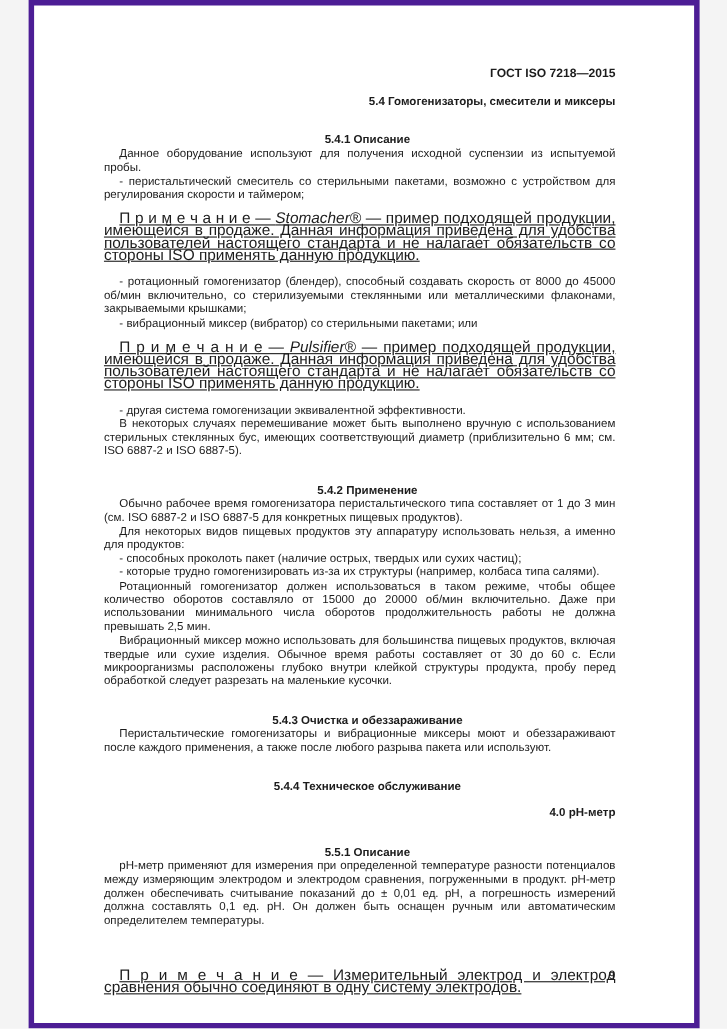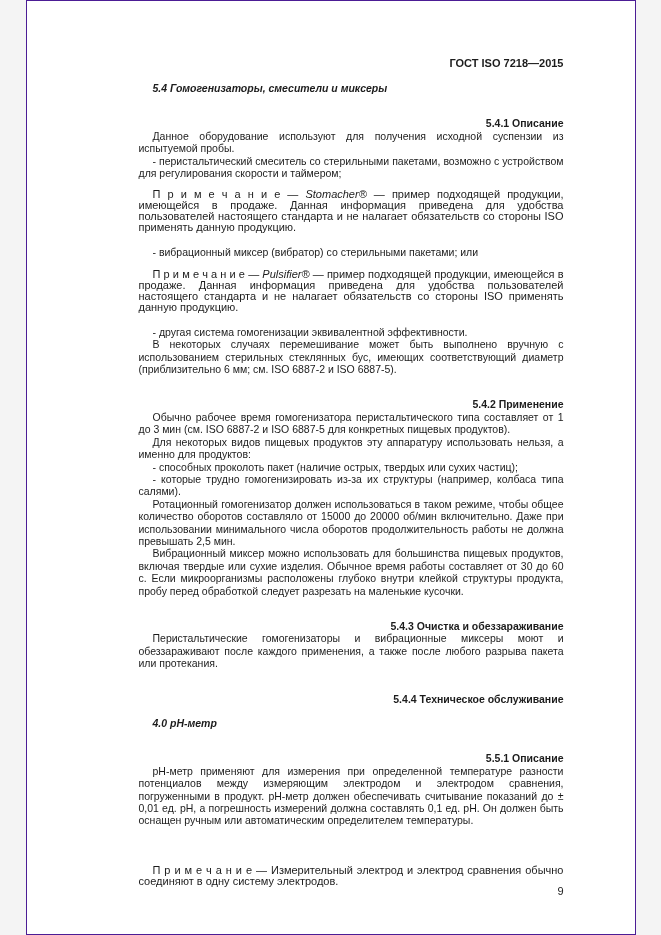--- a/index.html
+++ b/index.html
@@ -7,23 +7,23 @@
     padding: 0;
     background: #f4f4f4;
     font-family: "Liberation Sans", sans-serif;
   }
   .page {
     position: relative;
     width: 610px;
     height: 935px;
     margin: 0 auto;
     background: #ffffff;
-    border: 1px solid #4c1d95;
+    border: 5px solid #4c1d95;
     box-sizing: border-box;
-    padding: 56px 71px 0 112px;
+    padding: 56px 71px 0 64px;
     color: #1c1c1c;
   }
   .doc-header {
     text-align: right;
     font-weight: bold;
     font-size: 11px;
     line-height: 13px;
     margin-bottom: 6px;
   }
   .content {
@@ -31,33 +31,33 @@
   }
   .blk {
     font-size: 10.5px;
     line-height: 12.4px;
     text-align: justify;
     text-indent: 14px;
     margin: 0;
   }
   .blk.h1 {
     font-weight: bold;
-    text-align: left;
+    text-align: right;
     margin: 12px 0 12px 0;
-    font-style: italic;
   }
   .blk.h2 {
     font-weight: bold;
-    text-align: right;
+    text-align: center;
     margin-top: 23px;
   }
   .blk.note {
-    font-size: 11px;
+    font-size: 14px;
     line-height: 11px;
     margin: 10px 0 13px 0;
+    text-decoration: underline;
   }
   .blk.space-before {
     margin-top: 38px;
   }
   .italic {
     font-style: italic;
   }
   .page-number {
     position: absolute;
     right: 71px;
@@ -71,33 +71,34 @@
 
 <div class="page">
   <div class="doc-header">ГОСТ ISO 7218—2015</div>
 
   <div class="content">
       <div class="blk h1">5.4 Гомогенизаторы, смесители и миксеры</div>
       <div class="blk h2">5.4.1 Описание</div>
       <div class="blk p">Данное оборудование используют для получения исходной суспензии из испытуемой пробы.</div>
       <div class="blk p">- перистальтический смеситель со стерильными пакетами, возможно с устройством для регулирования скорости и таймером;</div>
       <div class="blk note"><span>П р и м е ч а н и е  — </span><span class="italic">Stomacher®</span><span> — пример подходящей продукции, имеющейся в продаже. Данная информация приведена для удобства пользователей настоящего стандарта и не налагает обязательств со стороны ISO применять данную продукцию.</span></div>
+      <div class="blk p">- ротационный гомогенизатор (блендер), способный создавать скорость от 8000 до 45000 об/мин включительно, со стерилизуемыми стеклянными или металлическими флаконами, закрываемыми крышками;</div>
       <div class="blk p">- вибрационный миксер (вибратор) со стерильными пакетами; или</div>
       <div class="blk note"><span>П р и м е ч а н и е  — </span><span class="italic">Pulsifier®</span><span> — пример подходящей продукции, имеющейся в продаже. Данная информация приведена для удобства пользователей настоящего стандарта и не налагает обязательств со стороны ISO применять данную продукцию.</span></div>
       <div class="blk p">- другая система гомогенизации эквивалентной эффективности.</div>
       <div class="blk p">В некоторых случаях перемешивание может быть выполнено вручную с использованием стерильных стеклянных бус, имеющих соответствующий диаметр (приблизительно 6 мм; см. ISO 6887-2 и ISO 6887-5).</div>
       <div class="blk h2">5.4.2 Применение</div>
       <div class="blk p">Обычно рабочее время гомогенизатора перистальтического типа составляет от 1 до 3 мин (см. ISO 6887-2 и ISO 6887-5 для конкретных пищевых продуктов).</div>
       <div class="blk p">Для некоторых видов пищевых продуктов эту аппаратуру использовать нельзя, а именно для продуктов:</div>
       <div class="blk p">- способных проколоть пакет (наличие острых, твердых или сухих частиц);</div>
       <div class="blk p">- которые трудно гомогенизировать из-за их структуры (например, колбаса типа салями).</div>
       <div class="blk p">Ротационный гомогенизатор должен использоваться в таком режиме, чтобы общее количество оборотов составляло от 15000 до 20000 об/мин включительно. Даже при использовании минимального числа оборотов продолжительность работы не должна превышать 2,5 мин.</div>
       <div class="blk p">Вибрационный миксер можно использовать для большинства пищевых продуктов, включая твердые или сухие изделия. Обычное время работы составляет от 30 до 60 с. Если микроорганизмы расположены глубоко внутри клейкой структуры продукта, пробу перед обработкой следует разрезать на маленькие кусочки.</div>
       <div class="blk h2">5.4.3 Очистка и обеззараживание</div>
-      <div class="blk p">Перистальтические гомогенизаторы и вибрационные миксеры моют и обеззараживают после каждого применения, а также после любого разрыва пакета или протекания.</div>
+      <div class="blk p">Перистальтические гомогенизаторы и вибрационные миксеры моют и обеззараживают после каждого применения, а также после любого разрыва пакета или используют.</div>
       <div class="blk h2">5.4.4 Техническое обслуживание</div>
       <div class="blk h1">4.0 pH-метр</div>
       <div class="blk h2">5.5.1 Описание</div>
       <div class="blk p">pH-метр применяют для измерения при определенной температуре разности потенциалов между измеряющим электродом и электродом сравнения, погруженными в продукт. pH-метр должен обеспечивать считывание показаний до ± 0,01 ед. pH, а погрешность измерений должна составлять 0,1 ед. pH. Он должен быть оснащен ручным или автоматическим определителем температуры.</div>
       <div class="blk note space-before">П р и м е ч а н и е  — Измерительный электрод и электрод сравнения обычно соединяют в одну систему электродов.</div>
     </div>
 
   <div class="page-number">9</div>
 </div>
 

